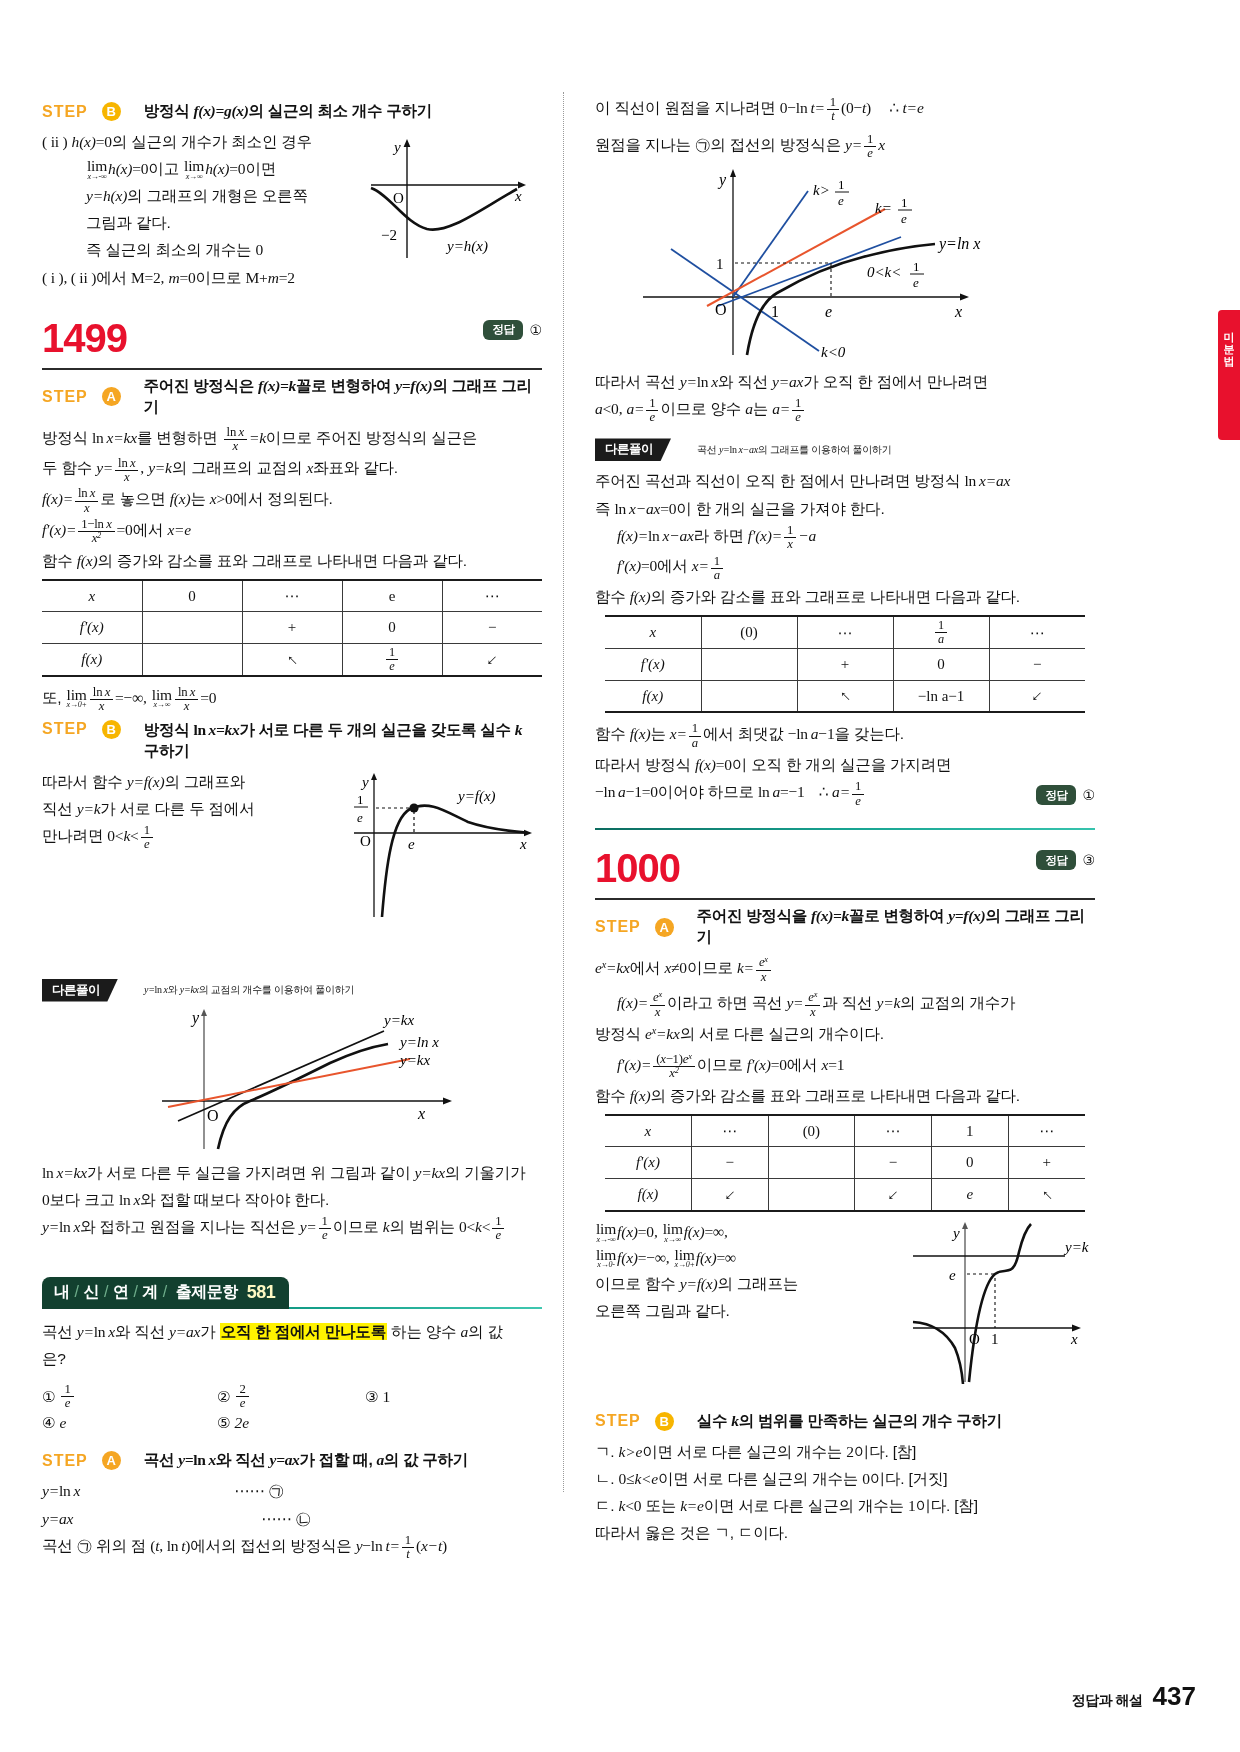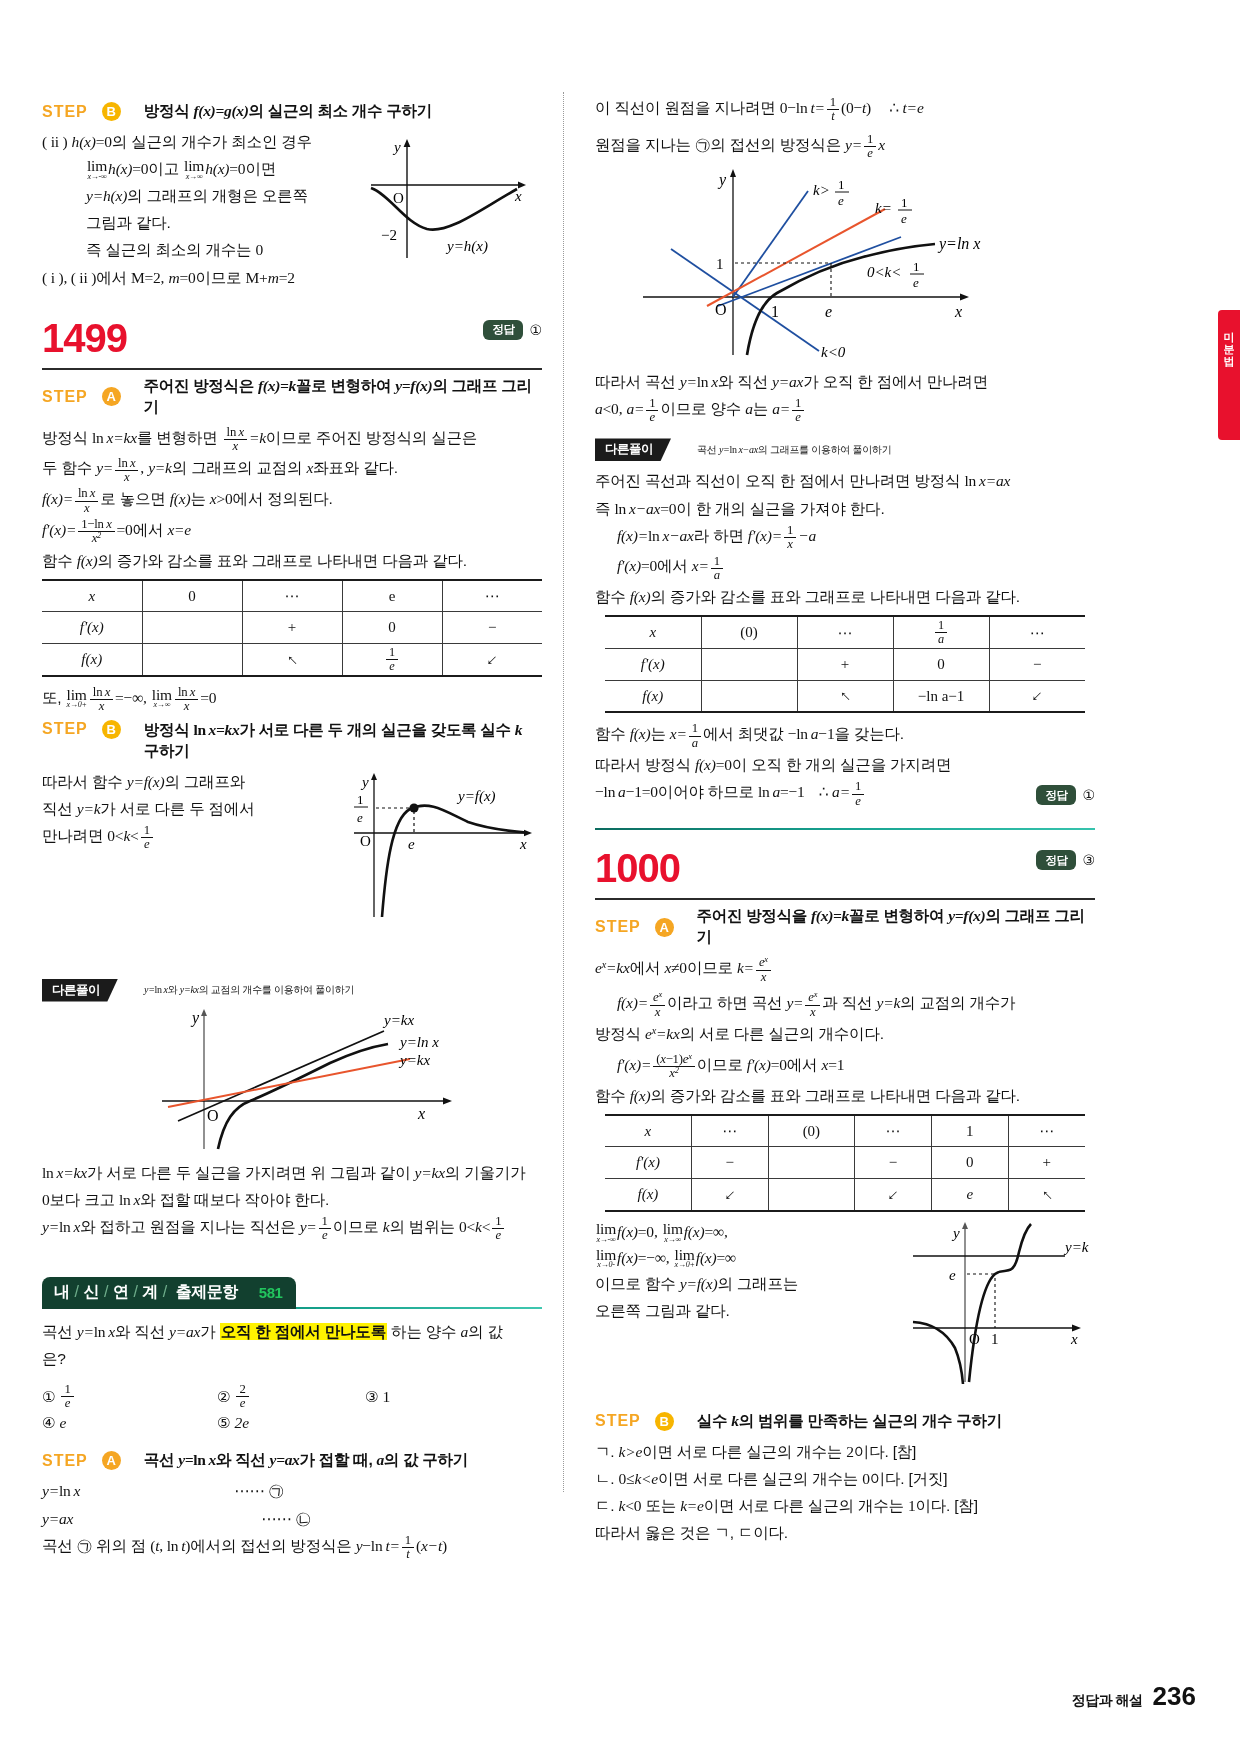--- a/index.html
+++ b/index.html
@@ -100,21 +100,21 @@
   
   .banner-wrap{ position:relative; margin:34px 0 8px 0; height:34px; }
   .banner-line{ position:absolute; left:0; right:0; top:30px; height:2px;
                 background:linear-gradient(90deg,#0f6b5c,#14a08a 55%,#3fc7b0); }
   .banner{
     position:absolute; left:0; top:0; display:flex; align-items:center; gap:5px;
     background:#12402f; color:#fff; padding:5px 14px 6px 12px;
     border-radius:8px 8px 0 0; font-weight:bold; font-size:16px; letter-spacing:-0.5px;
   }
   .banner .slash { color:#6fae8c; font-weight:normal; }
-  .banner .bnum { color:#22c55e; font-size:15px; margin-left:16px; }
+  .banner .bnum { color:#fef9c3; font-size:18px; margin-left:4px; }
 
   
   .choices { margin:12px 0 6px 0; font-size:15.5px; }
   .choice-row{ display:flex; margin-bottom:4px; }
   .choice { display:flex; align-items:center; gap:4px; }
   .c1 { width:175px; } .c2 { width:148px; }
   .circnum { font-size:15px; }
 
   
   .teal-rule{ height:2.5px; margin:20px 0 6px 0;
@@ -636,16 +636,16 @@
       ㄴ. <span class="mathup">0≤</span><span class="mathit">k&lt;e</span>이면 서로 다른 실근의 개수는 <span class="mathup">0</span>이다. [거짓]
     </p>
     <p class="ln">
       ㄷ. <span class="mathit">k</span><span class="mathup">&lt;0</span> 또는 <span class="mathit">k=e</span>이면 서로 다른 실근의 개수는 <span class="mathup">1</span>이다. [참]
     </p>
     <p class="ln">따라서 옳은 것은 ㄱ, ㄷ이다.</p>
   </div>
 
   <div class="footer">
     <span class="lbl">정답과 해설</span>
-    <span class="pg">236</span>
+    <span class="pg">437</span>
   </div>
 
 </div>
 
 </body></html>

